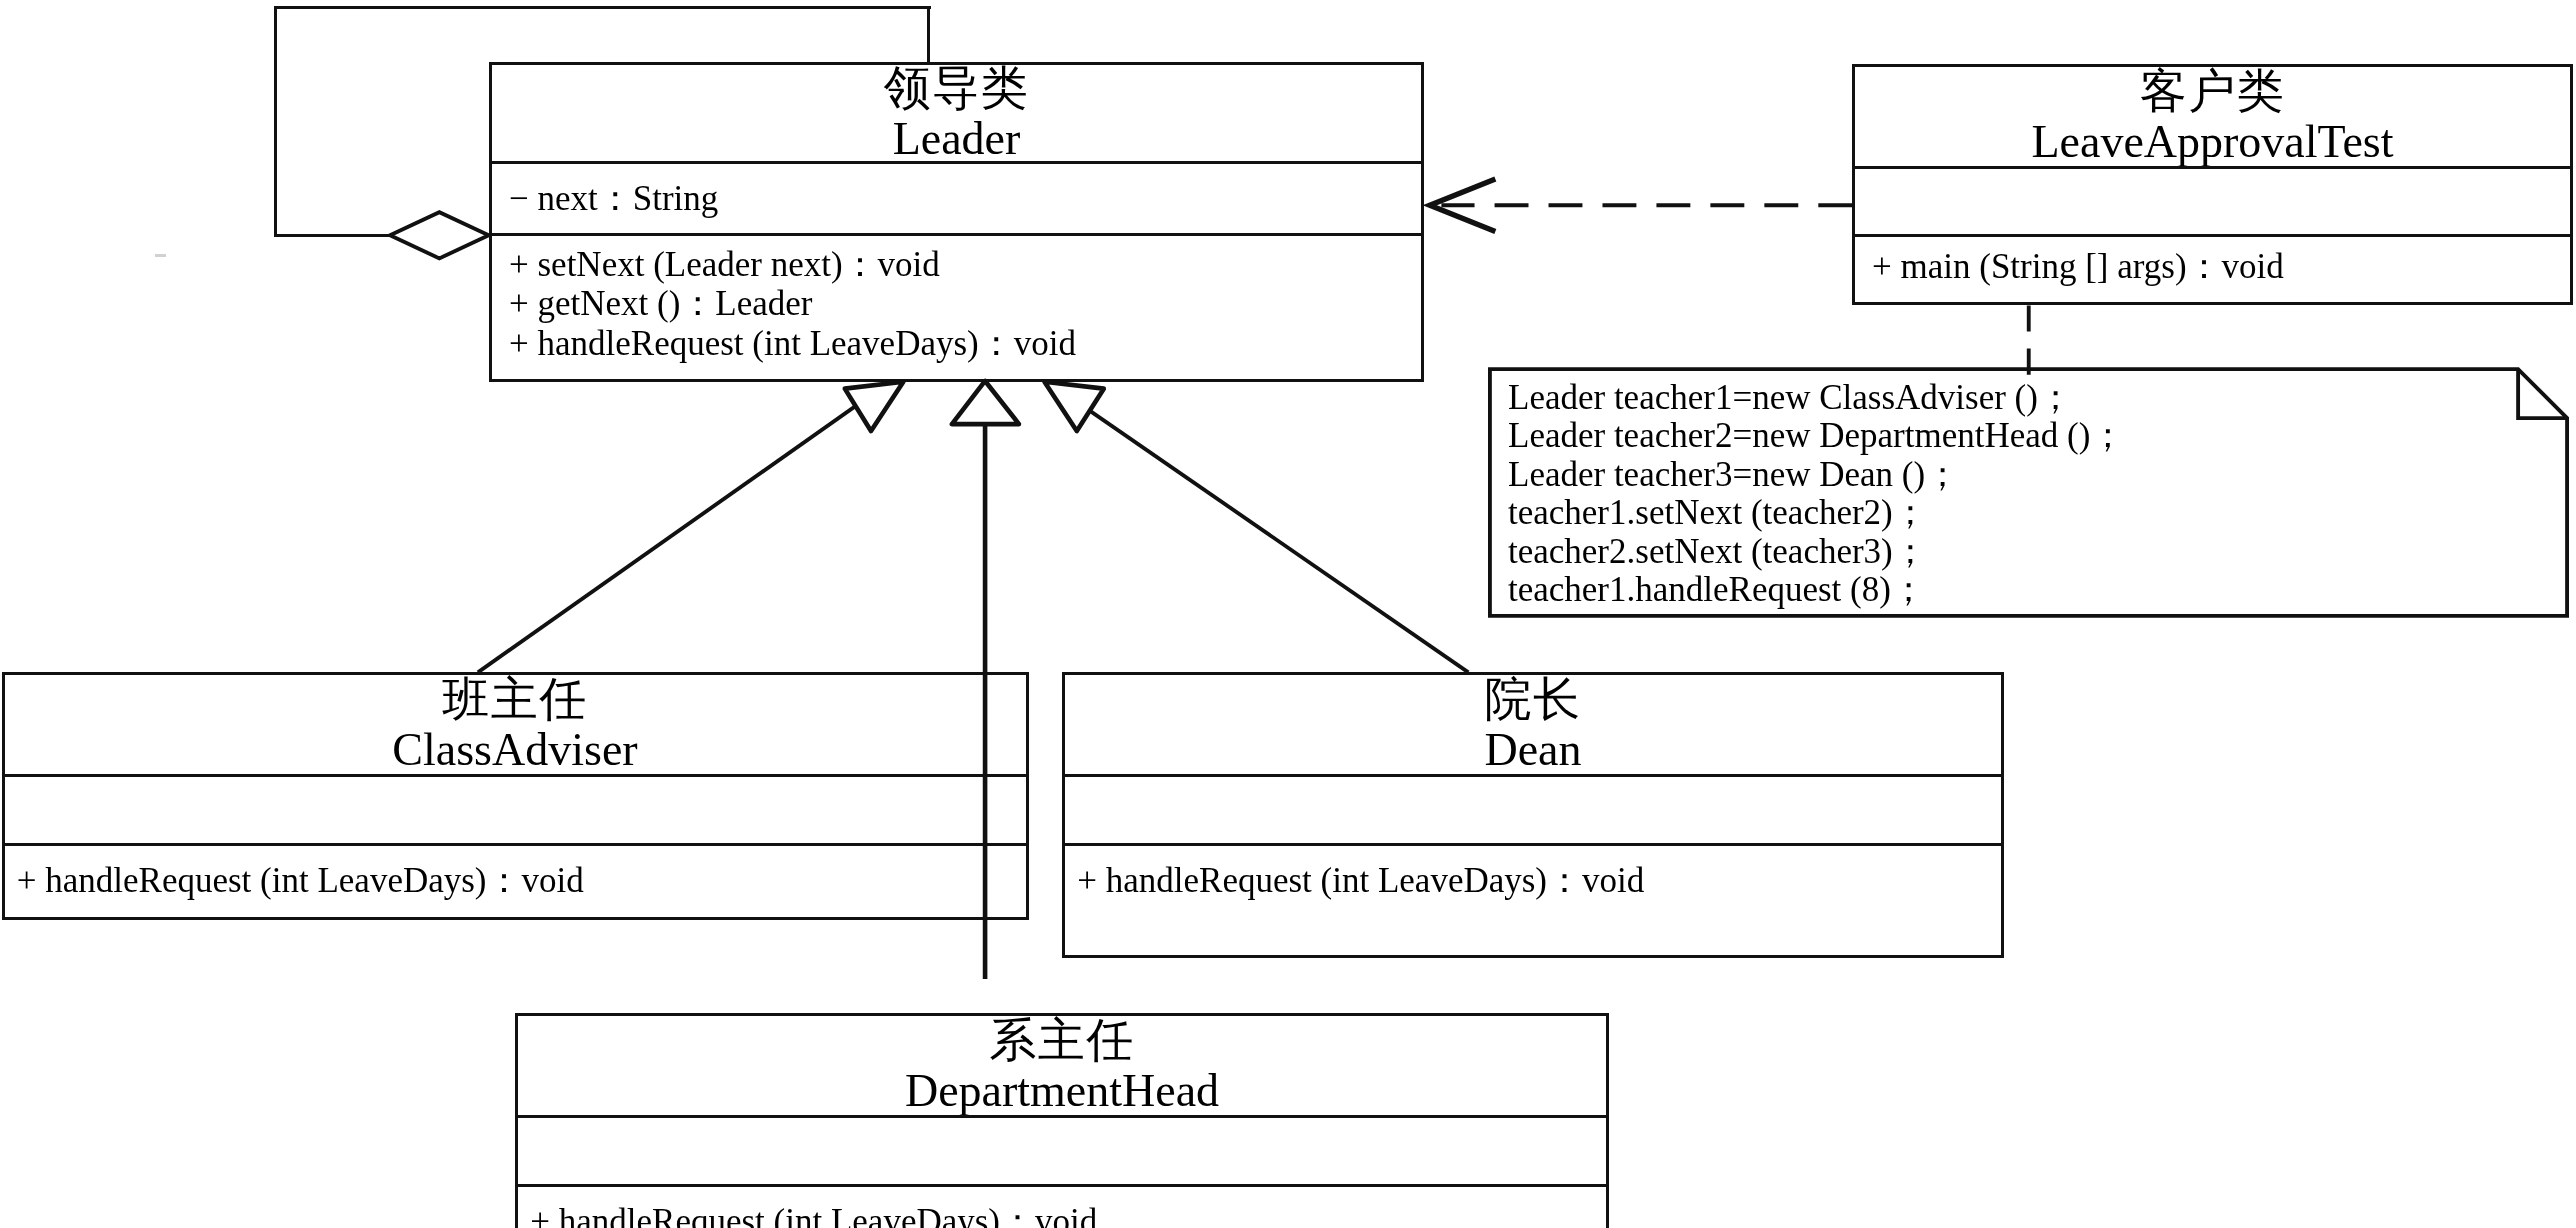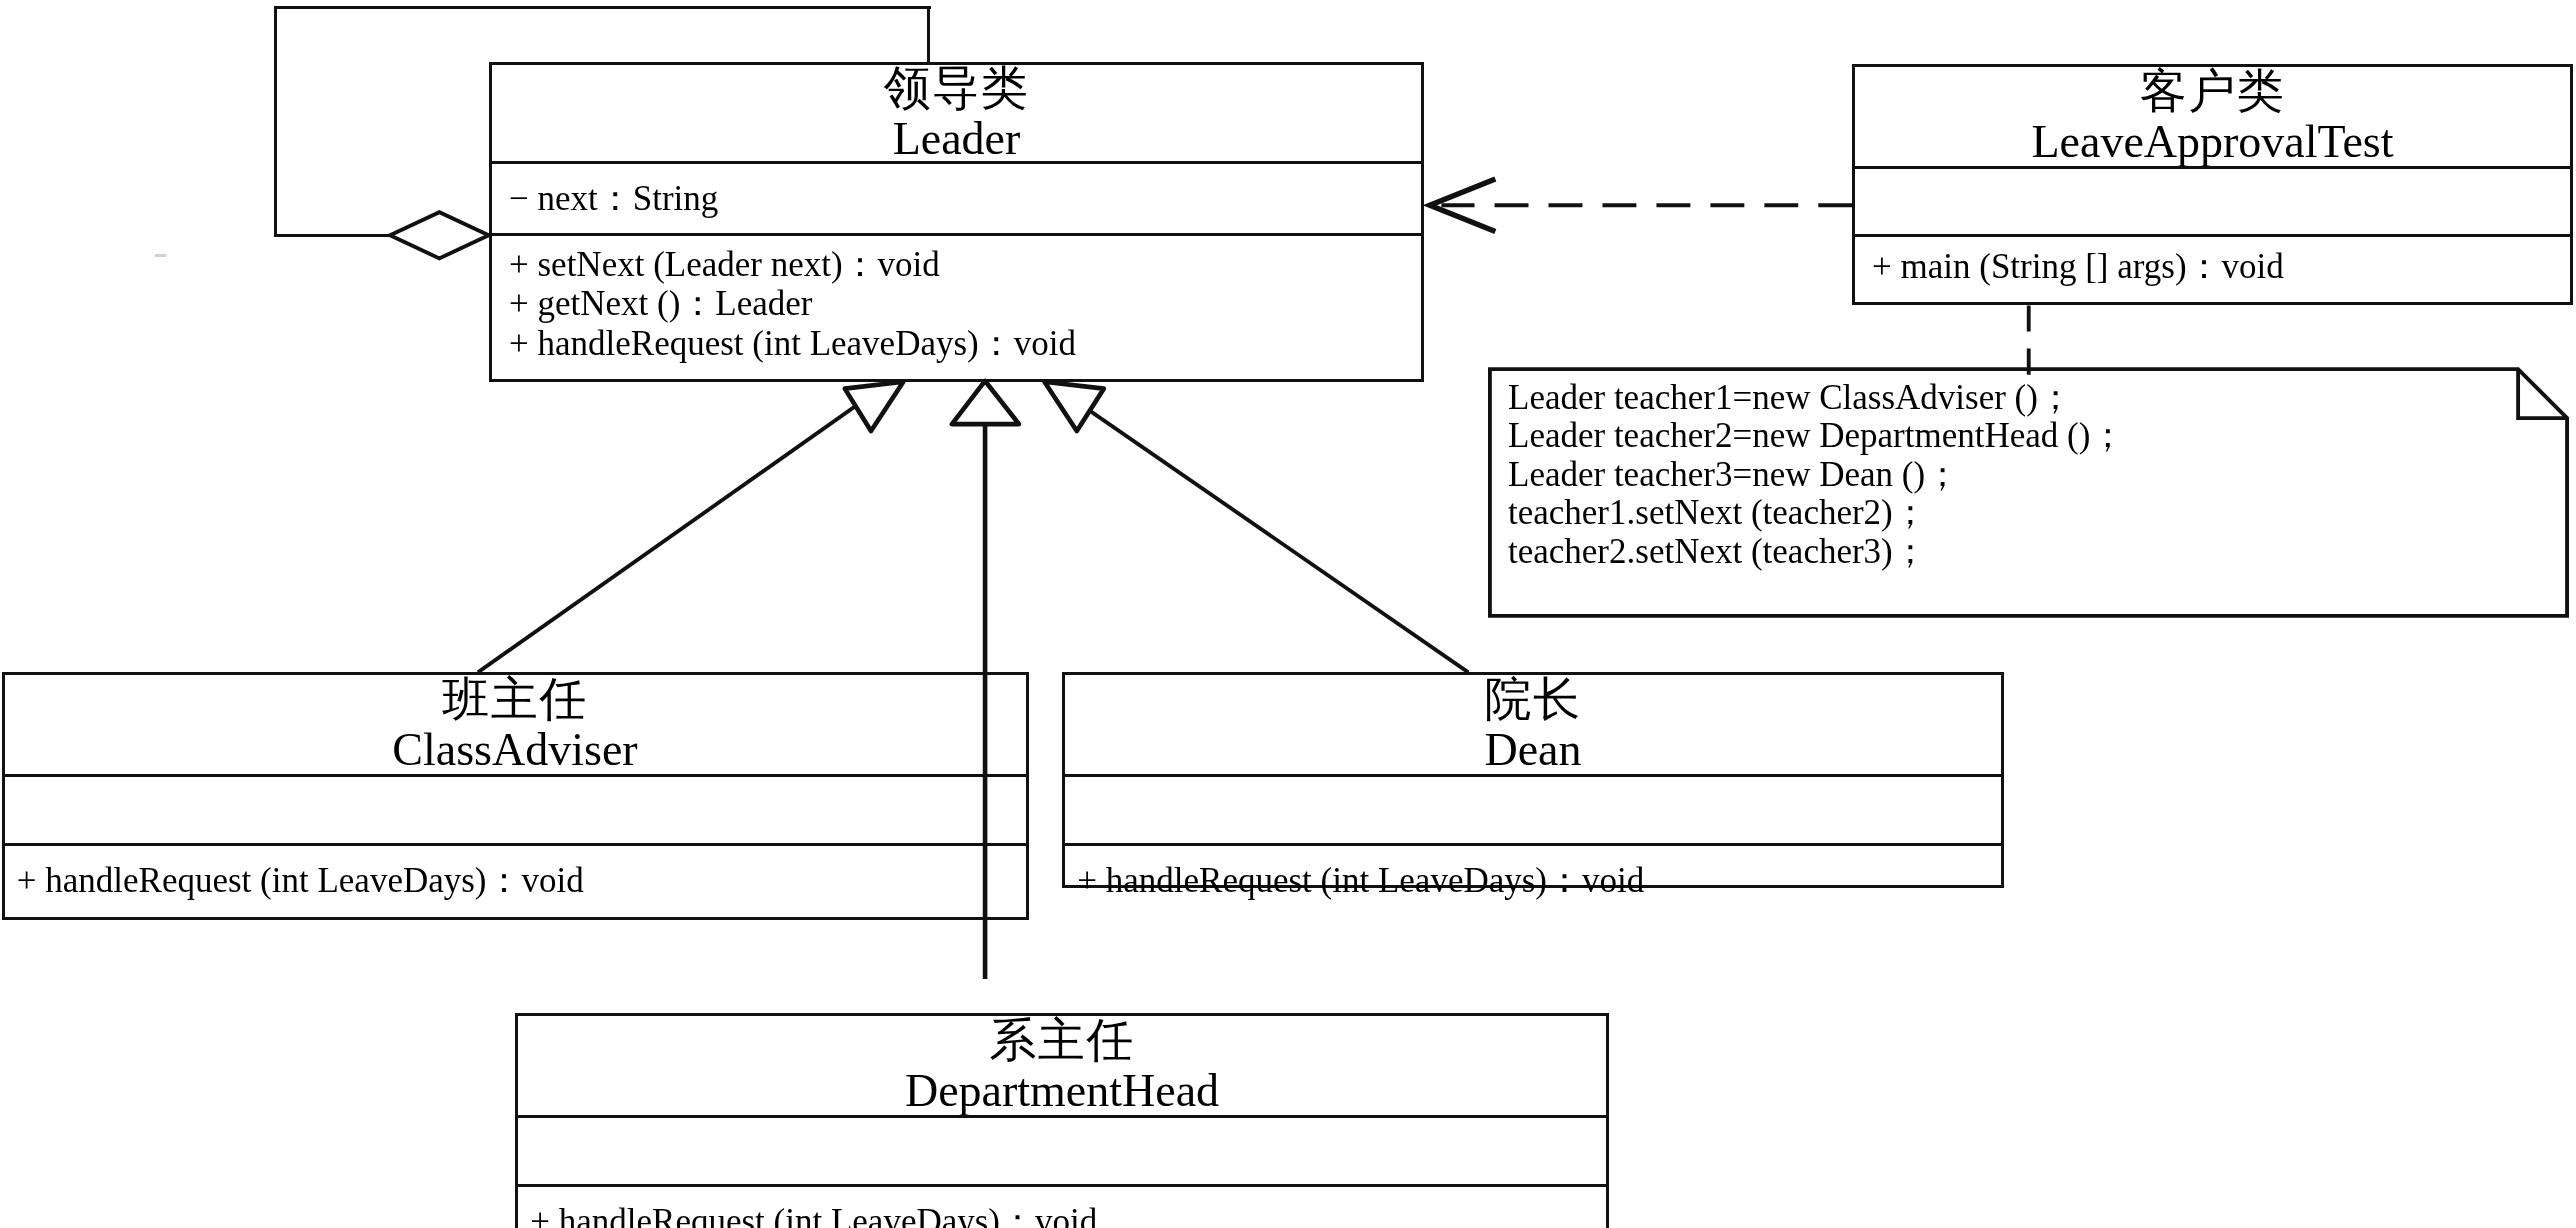--- a/index.html
+++ b/index.html
@@ -134,36 +134,37 @@
   <div class="uml-note" id="note-box" style="left:1488px; top:367px; width:1081px; height:251px;">
     <svg class="overlay" style="width:1081px; height:251px;" viewBox="0 0 1402 325">
       <path d="M 2.5,2.5 L 1336,2.5 L 1399.5,66 L 1399.5,322.5 L 2.5,322.5 Z" fill="#ffffff" stroke="#111111" stroke-width="5"></path>
       <path d="M 1336,2.5 L 1336,66 L 1399.5,66" fill="none" stroke="#111111" stroke-width="5"></path>
     </svg>
     <div class="note-text" style="top:10.8px;">Leader teacher1=new ClassAdviser ()；</div>
     <div class="note-text" style="top:49px;">Leader teacher2=new DepartmentHead ()；</div>
     <div class="note-text" style="top:88px;">Leader teacher3=new Dean ()；</div>
     <div class="note-text" style="top:126px;">teacher1.setNext (teacher2)；</div>
     <div class="note-text" style="top:165px;">teacher2.setNext (teacher3)；</div>
+    <div class="note-text" style="top:203px;">teacher1.handleRequest (8)；</div>
   </div>
 
   <div class="uml-class" id="classadviser-box" style="left:1.5px; top:672px; width:1027px; height:248px;">
     <div class="uml-compartment" style="height:99px; display:flex; align-items:center; justify-content:center;">
       <div class="class-title">
         <span class="cn-name">班主任</span>
         <span class="en-name">ClassAdviser</span>
       </div>
     </div>
     <div class="uml-compartment compartment-divider" style="height:69px;"></div>
     <div class="uml-compartment compartment-divider" style="height:72px; display:flex; align-items:center;">
       <div class="member-line" style="padding-left:12.3px;">+ handleRequest (int LeaveDays)：void</div>
     </div>
   </div>
 
-  <div class="uml-class" id="dean-box" style="left:1062px; top:672px; width:942px; height:216px;">
+  <div class="uml-class" id="dean-box" style="left:1062px; top:672px; width:942px; height:286px;">
     <div class="uml-compartment" style="height:99px; display:flex; align-items:center; justify-content:center;">
       <div class="class-title">
         <span class="cn-name">院长</span>
         <span class="en-name">Dean</span>
       </div>
     </div>
     <div class="uml-compartment compartment-divider" style="height:69px;"></div>
     <div class="uml-compartment compartment-divider" style="height:72px; display:flex; align-items:center;">
       <div class="member-line" style="padding-left:12.3px;">+ handleRequest (int LeaveDays)：void</div>
     </div>

